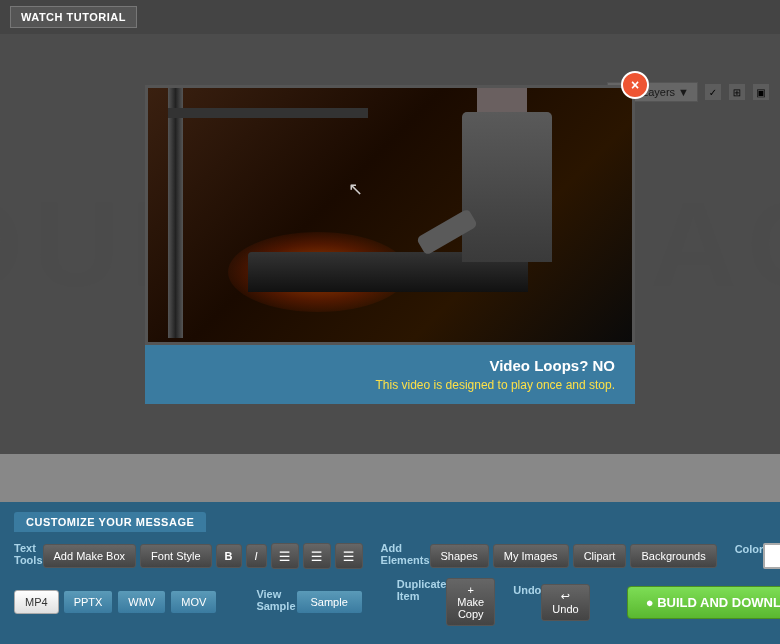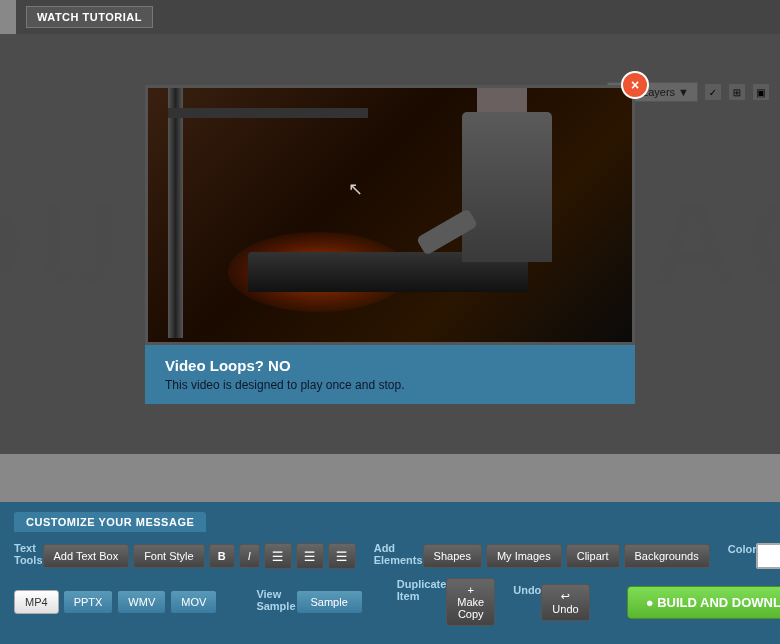--- a/index.html
+++ b/index.html
@@ -10,21 +10,20 @@
       font-family: Arial, sans-serif;
       background: #888;
     }
 
     
     .top-bar {
       background: #444;
       padding: 6px 10px;
       display: flex;
       align-items: flex-start;
-      margin-left: 16px;
     }
     .watch-tutorial-btn {
       background: #555;
       color: #fff;
       font-size: 11px;
       font-weight: bold;
       padding: 4px 10px;
       border: 1px solid #777;
       cursor: pointer;
       letter-spacing: 0.5px;
@@ -217,31 +216,31 @@
       background: #5a5a5a;
       border-radius: 5px;
       transform: rotate(-30deg);
     }
 
     
     .video-info-box {
       width: 490px;
       background: #3a7ba0;
       padding: 12px 20px;
-      text-align: left;
+      text-align: right;
       color: #fff;
     }
     .video-loops-title {
       font-size: 15px;
       font-weight: bold;
       margin-bottom: 4px;
     }
     .video-loops-subtitle {
       font-size: 12px;
-      color: #0f172a;
+      color: #fde047;
     }
 
     
     .bottom-toolbar {
       width: 780px;
       background: #2a6080;
       padding: 10px 14px;
       position: absolute;
       bottom: 0;
       left: 0;
@@ -470,21 +469,21 @@
 
   <div class="toolbar-header">
     <div class="customize-tab">CUSTOMIZE YOUR MESSAGE</div>
   </div>
 
   <div class="toolbar-row1">
 
     <div class="tool-group">
       <div class="tool-group-label">Text Tools</div>
       <div class="tool-group-buttons">
-        <button class="tb-btn">Add Text Box</button>
+        <button class="tb-btn">Add Make Box</button>
         <button class="tb-btn">Font Style</button>
         <button class="tb-btn tb-btn-bold">B</button>
         <button class="tb-btn tb-btn-italic">I</button>
         <button class="align-btn">☰</button>
         <button class="align-btn">☰</button>
         <button class="align-btn">☰</button>
       </div>
     </div>
 
     <div class="tool-group">

